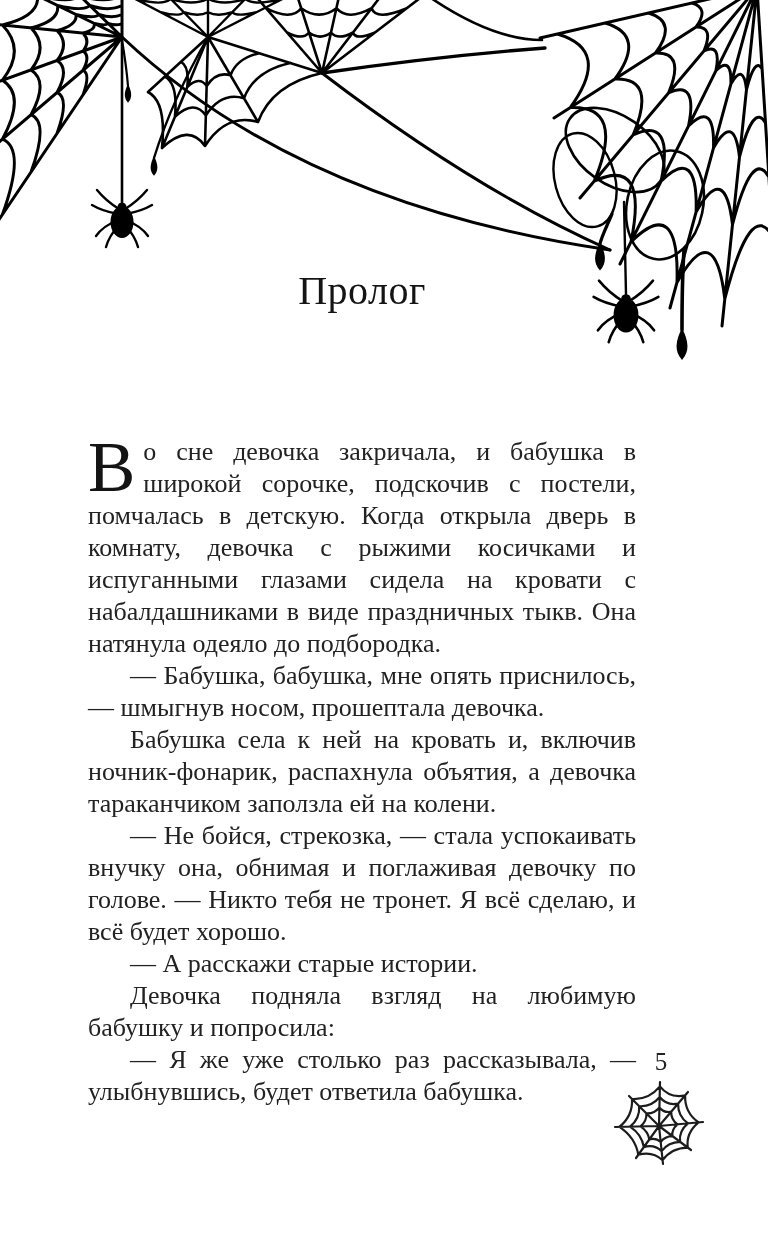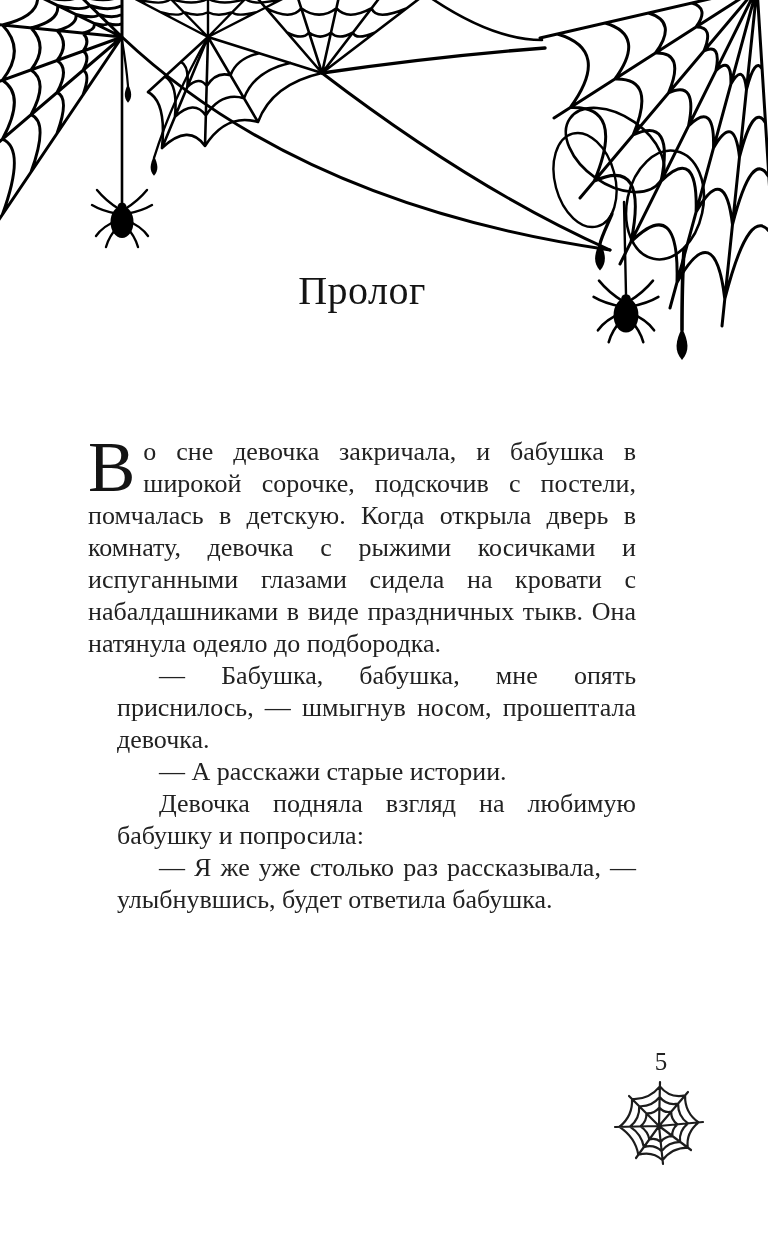--- a/index.html
+++ b/index.html
@@ -13,21 +13,21 @@
     position:absolute; top:266px; left:88px; width:548px;
     text-align:center; font-size:40px; line-height:50px;
     color:#141414; letter-spacing:0.5px;
   }
   .text-block {
     position:absolute; top:436px; left:88px; width:548px;
     font-size:26px; line-height:32px; text-align:justify;
     color:#222222;
   }
   .text-block p { margin:0; padding:0; }
-  .text-block p.indented { text-indent:42px;margin-left:29px; }
+  .text-block p.indented { text-indent:42px; }
   .dropcap {
     float:left; font-size:71px; line-height:58px; height:58px;
     padding:2px 8px 0 0; color:#141414;
   }
   .page-number {
     position:absolute; top:1048px; left:643px; width:36px;
     text-align:center; font-size:25px; color:#222222;
   }
   .web-footer { position:absolute; top:1070px; left:595px; }
   svg path, svg line, svg ellipse { vector-effect:none; }
@@ -100,20 +100,22 @@
       <circle cx="0" cy="0" r="4.5" fill="#000"></circle>
       <ellipse cx="0" cy="15" rx="11.5" ry="16" fill="#000"></ellipse>
     </g>
   </svg>
 
   <div class="chapter-title">Пролог</div>
 
   <div class="text-block">
     <p><span class="dropcap">В</span><span>о сне девочка закричала, и бабушка в широкой сорочке, подскочив с постели, помчалась в детскую. Когда открыла дверь в комнату, девочка с рыжими косичками и испуганными глазами сидела на кровати с набалдашниками в виде праздничных тыкв. Она натянула одеяло до подбородка.</span></p>
     <p class="indented">— Бабушка, бабушка, мне опять приснилось, — шмыгнув носом, прошептала девочка.</p>
+    <p class="indented">Бабушка села к ней на кровать и, включив ночник-фонарик, распахнула объятия, а девочка тараканчиком заползла ей на колени.</p>
+    <p class="indented">— Не бойся, стрекозка, — стала успокаивать внучку она, обнимая и поглаживая девочку по голове. — Никто тебя не тронет. Я всё сделаю, и всё будет хорошо.</p>
     <p class="indented">— А расскажи старые истории.</p>
     <p class="indented">Девочка подняла взгляд на любимую бабушку и попросила:</p>
     <p class="indented">— Я же уже столько раз рассказывала, — улыбнувшись, будет ответила бабушка.</p>
   </div>
 
   <div class="page-number">5</div>
   <svg class="web-footer" width="130" height="110" viewBox="595 1070 130 110">
     <path id="fanF" stroke="#1c1c1c" stroke-width="2.2" fill="none" stroke-linecap="round" d="M659,1126 L660,1082 M659,1126 L688,1092 M659,1126 L703,1122 M659,1126 L691,1150 M659,1126 L663,1164 M659,1126 L636,1158 M659,1126 L615,1127 M659,1126 L629,1096 M659,1126 L660,1082 M659.4,1107.5 Q663.9,1113.2 671.2,1111.7 M671.2,1111.7 Q671.0,1119.8 677.5,1124.3 M677.5,1124.3 Q671.4,1129.3 672.4,1136.1 M672.4,1136.1 Q664.9,1136.2 660.7,1142.0 M660.7,1142.0 Q655.9,1137.5 649.3,1139.4 M649.3,1139.4 Q648.0,1131.4 640.5,1126.4 M640.5,1126.4 Q646.9,1121.2 646.4,1113.4 M646.4,1113.4 Q654.2,1113.9 659.4,1107.5 M659.7,1097.0 Q666.7,1105.9 678.1,1103.6 M678.1,1103.6 Q677.8,1116.2 688.0,1123.4 M688.0,1123.4 Q678.6,1131.1 680.1,1141.8 M680.1,1141.8 Q668.3,1142.0 661.6,1151.1 M661.6,1151.1 Q654.1,1144.0 643.8,1147.1 M643.8,1147.1 Q641.8,1134.5 630.0,1126.7 M630.0,1126.7 Q640.0,1118.5 639.2,1106.2 M639.2,1106.2 Q651.5,1107.0 659.7,1097.0 M659.9,1086.4 Q669.5,1098.6 685.1,1095.4 M685.1,1095.4 Q684.6,1112.7 698.6,1122.4 M698.6,1122.4 Q685.7,1133.0 687.8,1147.6 M687.8,1147.6 Q671.6,1147.8 662.6,1160.2 M662.6,1160.2 Q652.3,1150.6 638.3,1154.8 M638.3,1154.8 Q635.5,1137.6 619.4,1126.9 M619.4,1126.9 Q633.0,1115.8 632.0,1099.0 M632.0,1099.0 Q648.8,1100.0 659.9,1086.4 "></path>
   </svg>
 

